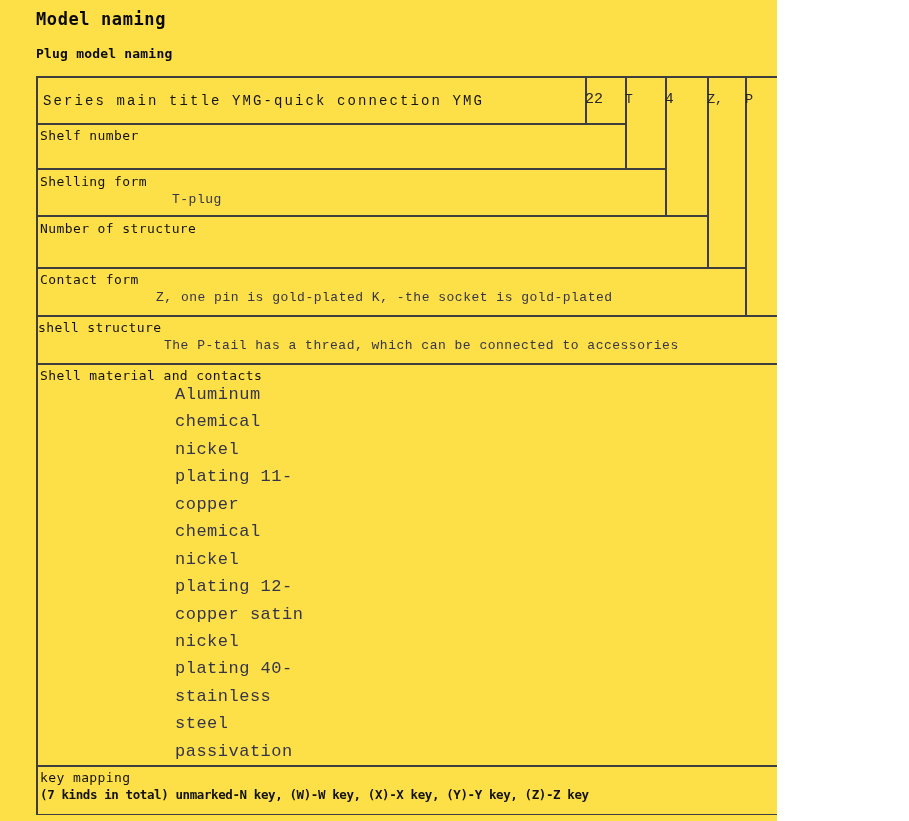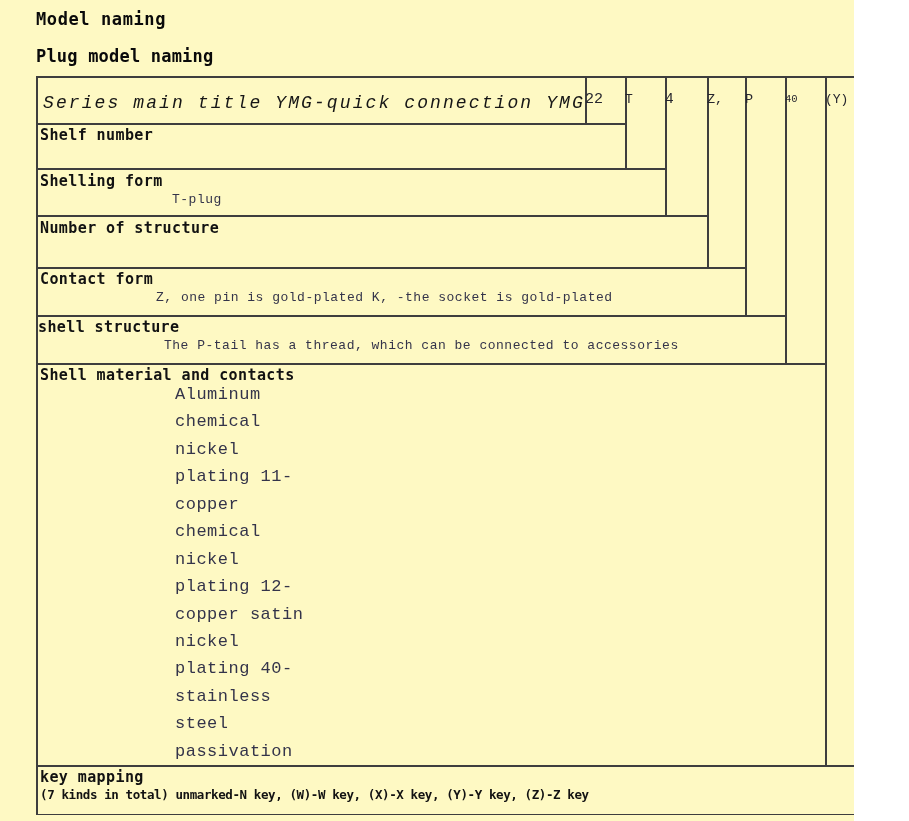--- a/index.html
+++ b/index.html
@@ -1,32 +1,32 @@
 <!DOCTYPE html>
 <html><head>
 <meta charset="utf-8">
 <style>
   html,body{margin:0;padding:0;background:#ffffff;}
-  .page{position:relative;width:854px;height:821px;background:#fef9c3;overflow:hidden;
+  .page{position:relative;width:777px;height:821px;background:#fde047;overflow:hidden;
         font-family:"Liberation Mono",monospace;}
   .title{position:absolute;left:36px;top:9px;margin:0;font-family:"DejaVu Sans Mono",monospace;
          font-weight:bold;font-size:17px;letter-spacing:0.6px;color:#0a0a0a;white-space:nowrap;}
   .subtitle{position:absolute;left:36px;top:46px;margin:0;font-family:"DejaVu Sans Mono",monospace;
-         font-weight:bold;font-size:17px;letter-spacing:0.2px;color:#0a0a0a;white-space:nowrap;}
+         font-weight:bold;font-size:13px;letter-spacing:0.2px;color:#0a0a0a;white-space:nowrap;}
   .diagram{position:absolute;left:36px;top:76px;width:831px;height:739px;}
   .vl{position:absolute;width:1.5px;background:#3e3e3e;}
   .hl{position:absolute;height:1.5px;background:#3e3e3e;}
-  .lab{position:absolute;font-family:"DejaVu Sans Mono",monospace;font-weight:bold;
-       font-size:15px;letter-spacing:0.4px;color:#121212;white-space:nowrap;line-height:15px;}
+  .lab{position:absolute;font-family:"DejaVu Sans Mono",monospace;font-weight:normal;
+       font-size:13px;letter-spacing:0.4px;color:#121212;white-space:nowrap;line-height:15px;}
   .numline{position:absolute;font-family:"DejaVu Sans Mono",monospace;font-weight:bold;
        font-size:12.5px;letter-spacing:-0.4px;color:#121212;white-space:nowrap;line-height:15px;}
   .desc{position:absolute;font-family:"Liberation Mono",monospace;font-size:13px;
         letter-spacing:0.5px;color:#34344a;white-space:nowrap;line-height:15px;}
   .series{position:absolute;left:7px;top:17px;font-family:"Liberation Mono",monospace;
-        font-size:18px;letter-spacing:2.1px;color:#161616;white-space:nowrap;font-style:italic;}
+        font-size:14px;letter-spacing:2.1px;color:#161616;white-space:nowrap;}
   .code{position:absolute;top:13px;height:21px;line-height:21px;
         font-family:"Liberation Mono",monospace;color:#26262e;}
   .items{position:absolute;left:139px;top:305px;}
   .item{font-family:"Liberation Mono",monospace;font-size:17px;letter-spacing:0.5px;
         color:#34344a;white-space:nowrap;height:27.45px;line-height:27.45px;}
 </style>
 </head>
 <body>
 
 <div class="page">

